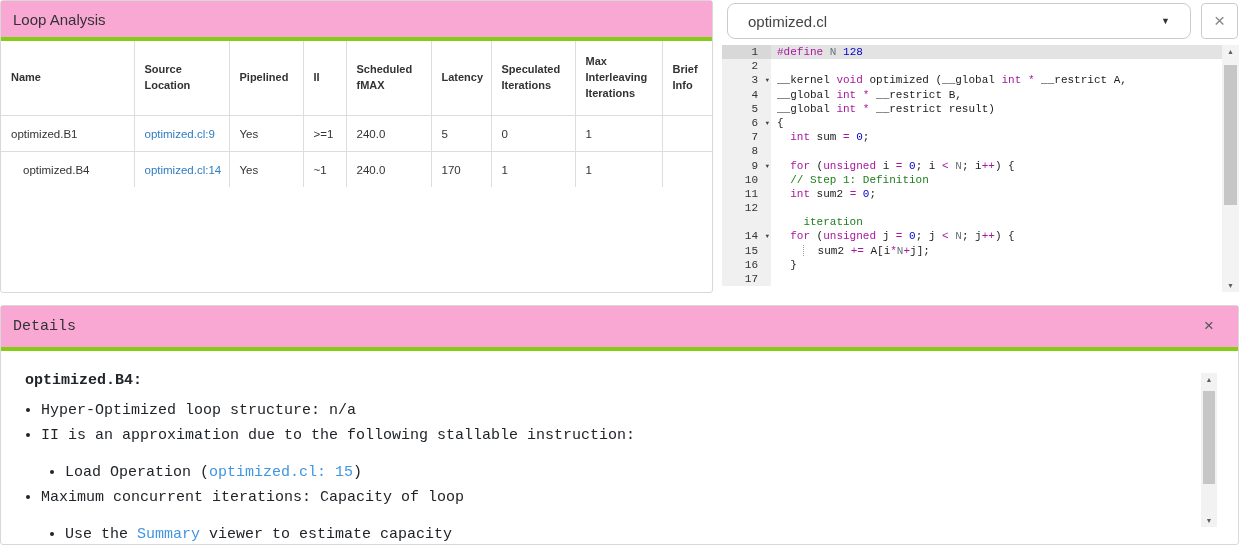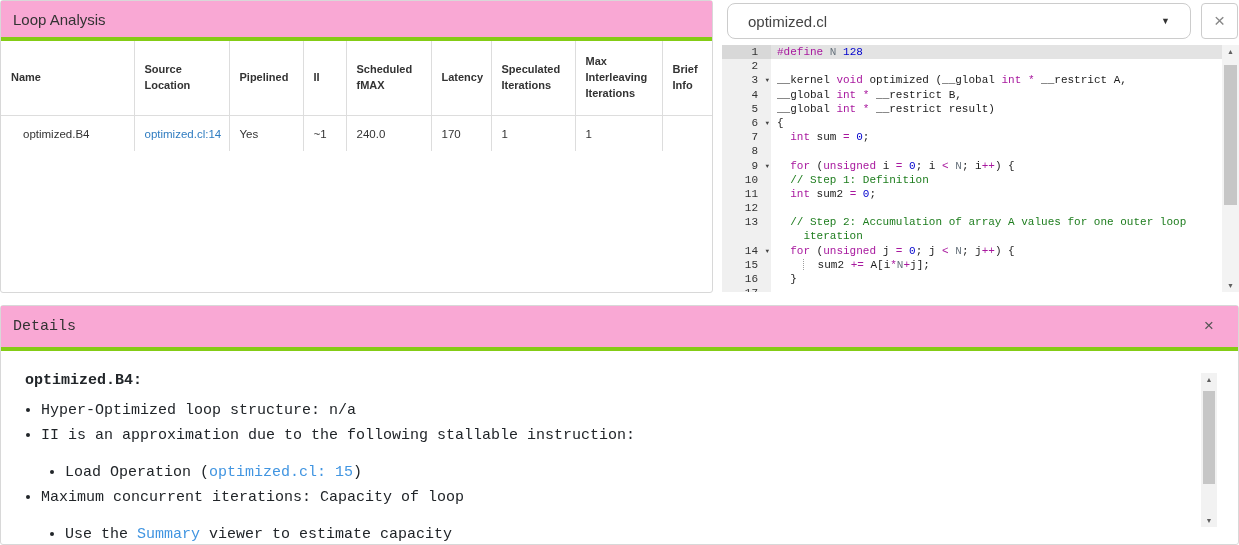--- a/index.html
+++ b/index.html
@@ -96,20 +96,31 @@
           <th>II</th>
           <th>Scheduled fMAX</th>
           <th>Latency</th>
           <th>Speculated Iterations</th>
           <th>Max Interleaving Iterations</th>
           <th>Brief Info</th>
         </tr>
       </thead>
     <tbody id="la-body">
         <tr>
+          <td>optimized.B1</td>
+          <td><a>optimized.cl:9</a></td>
+          <td>Yes</td>
+          <td>&gt;=1</td>
+          <td>240.0</td>
+          <td>5</td>
+          <td>0</td>
+          <td>1</td>
+          <td></td>
+        </tr>
+        <tr>
           <td class="indent1">optimized.B4</td>
           <td><a>optimized.cl:14</a></td>
           <td>Yes</td>
           <td>~1</td>
           <td>240.0</td>
           <td>170</td>
           <td>1</td>
           <td>1</td>
           <td></td>
         </tr>
@@ -166,24 +177,20 @@
       <div class="gut"><span class="lnum">10</span></div>
       <div class="ctext"><span class="tk-pl">  </span><span class="tk-com">// Step 1: Definition</span></div>
     </div>
     <div class="crow">
       <div class="gut"><span class="lnum">11</span></div>
       <div class="ctext"><span class="tk-pl">  </span><span class="tk-kw">int</span><span class="tk-pl"> sum2 </span><span class="tk-op">=</span><span class="tk-pl"> </span><span class="tk-num">0</span><span class="tk-pl">;</span></div>
     </div>
     <div class="crow">
       <div class="gut"><span class="lnum">12</span></div>
       <div class="ctext"></div>
-    </div>
-    <div class="crow">
-      <div class="gut"><span class="lnum">13</span></div>
-      <div class="ctext"><span class="tk-pl">  </span><span class="tk-com">// Step 2: Accumulation of array A values for one outer loop</span></div>
     </div>
     <div class="crow">
       <div class="gut"><span class="lnum"></span></div>
       <div class="ctext"><span class="tk-pl">    </span><span class="tk-com">iteration</span></div>
     </div>
     <div class="crow">
       <div class="gut"><span class="lnum">14</span><span class="fold">▼</span></div>
       <div class="ctext"><span class="tk-pl">  </span><span class="tk-kw">for</span><span class="tk-pl"> (</span><span class="tk-kw">unsigned</span><span class="tk-pl"> j </span><span class="tk-op">=</span><span class="tk-pl"> </span><span class="tk-num">0</span><span class="tk-pl">; j </span><span class="tk-op">&lt;</span><span class="tk-pl"> </span><span class="tk-mut">N</span><span class="tk-pl">; j</span><span class="tk-op">++</span><span class="tk-pl">) {</span></div>
     </div>
     <div class="crow">

